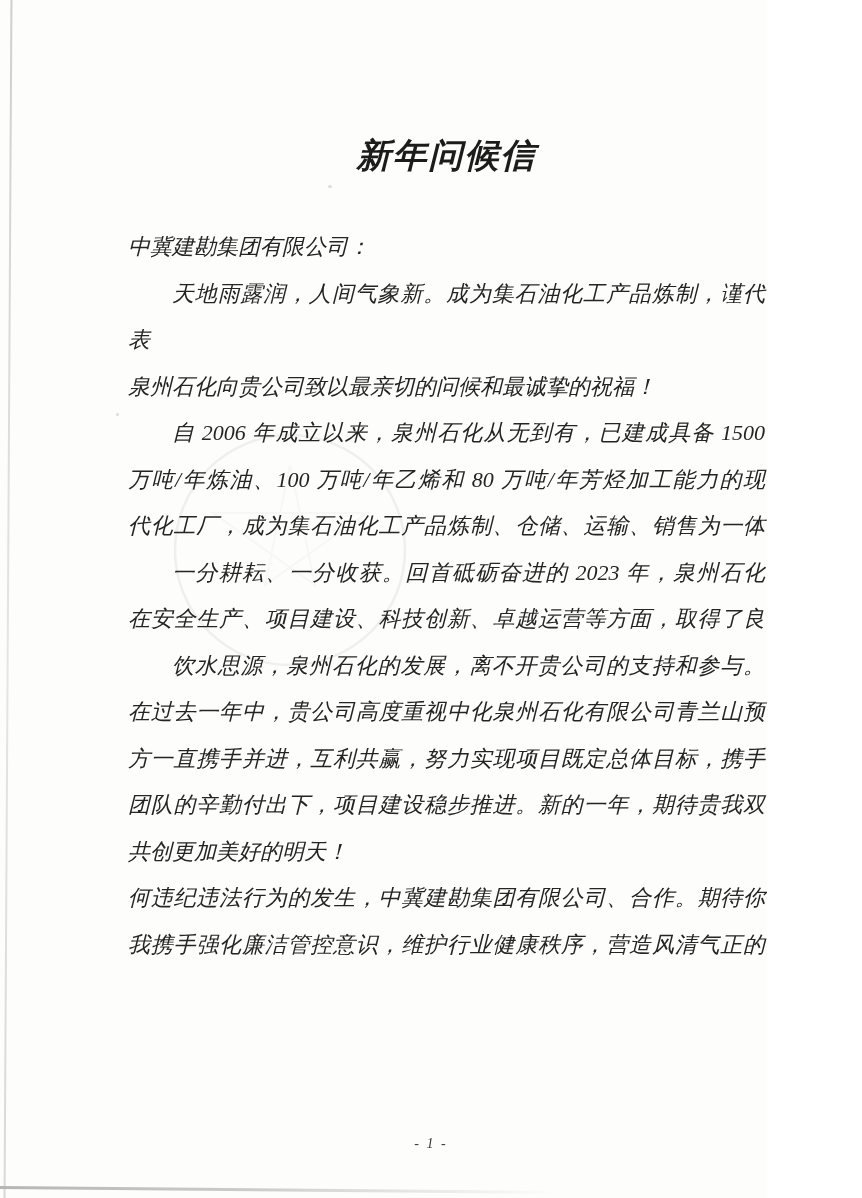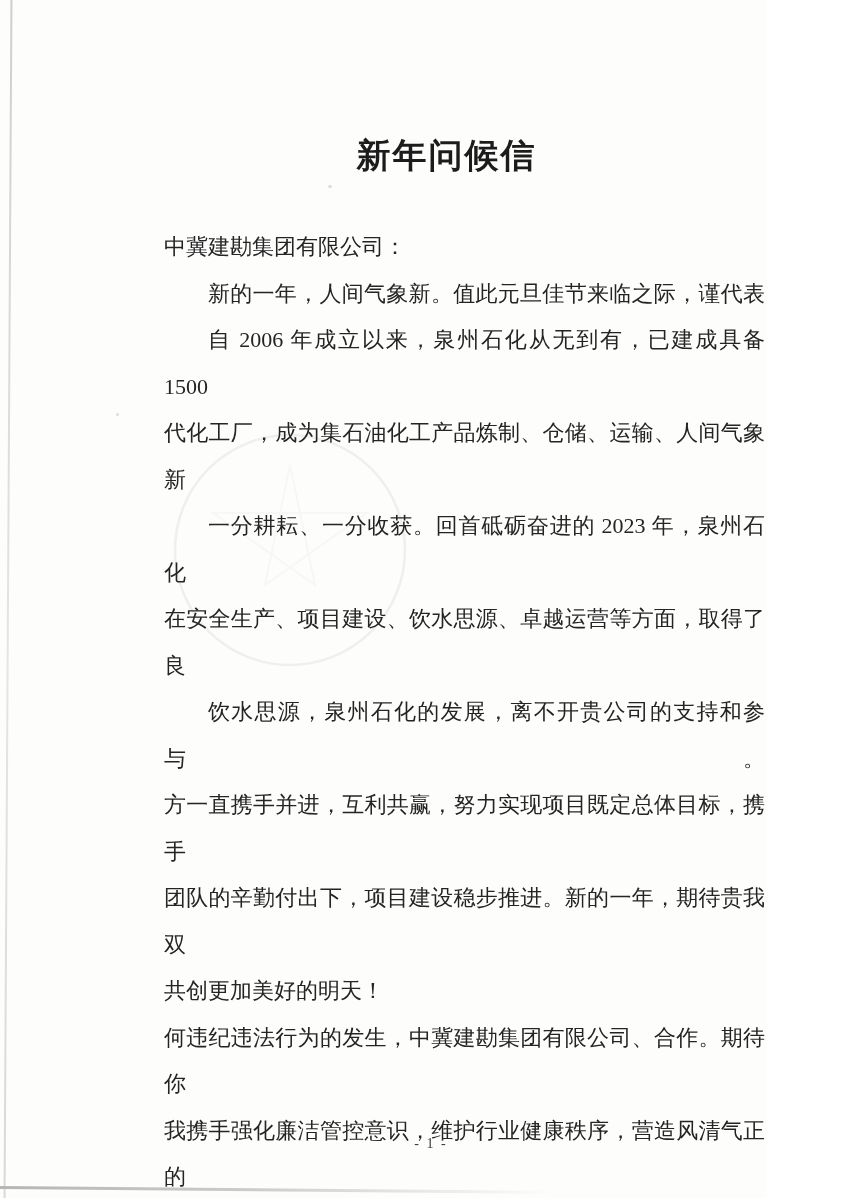--- a/index.html
+++ b/index.html
@@ -10,20 +10,21 @@
   }
   html, body { margin: 0; padding: 0; background: #ffffff; }
   .page {
     position: relative;
     width: 767px;
     height: 1198px;
     background: var(--paper);
     overflow: hidden;
     font-family: "Liberation Serif", "DejaVu Serif", serif;
     color: var(--ink);
+    font-style: italic;
   }
   .title {
     position: absolute;
     left: 128px;
     width: 637px;
     top: 134px;
     text-align: center;
     font-size: 34px;
     line-height: 44px;
     font-weight: bold;
@@ -35,21 +36,20 @@
     left: 128px;
     width: 637px;
     top: 224px;
   }
   .line {
     font-size: 22px;
     line-height: 46.5px;
     text-align: justify;
     text-align-last: justify;
     color: var(--ink);
-    margin-left: 36px;
   }
   .line.last { text-align-last: left; }
   .line.indent { text-indent: 44px; }
   .salut { text-align-last: left; }
   .footer {
     position: absolute;
     left: 0;
     width: 862px;
     top: 1130px;
     text-align: center;
@@ -113,26 +113,29 @@
   <svg class="stamp-bleed" width="250" height="250" viewBox="0 0 250 250">
     <circle cx="125" cy="125" r="115" fill="none" stroke="rgba(178,170,158,0.30)" stroke-width="2.5"></circle>
     <path d="M125 40 L150 160 L48 88 L202 88 L100 160 Z" fill="none" stroke="rgba(178,170,158,0.14)" stroke-width="2"></path>
   </svg>
 
   <div class="title">新年问候信</div>
 
   <div class="letter">
     <div class="line salut">中冀建勘集团有限公司：</div>
 
-  <div class="line indent">新的一年，人间气象新。值此元旦佳节来临之际，谨代表</div>
+  <div class="line indent">天地雨露润，人间气象新。成为集石油化工产品炼制，谨代表</div>
+      <div class="line last">泉州石化向贵公司致以最亲切的问候和最诚挚的祝福！</div>
       <div class="line indent">自 2006 年成立以来，泉州石化从无到有，已建成具备 1500</div>
-      <div class="line">代化工厂，成为集石油化工产品炼制、仓储、运输、人间气象新</div>
+      <div class="line">万吨/年炼油、100 万吨/年乙烯和 80 万吨/年芳烃加工能力的现</div>
+      <div class="line">代化工厂，成为集石油化工产品炼制、仓储、运输、销售为一体</div>
       <div class="line indent">一分耕耘、一分收获。回首砥砺奋进的 2023 年，泉州石化</div>
-      <div class="line">在安全生产、项目建设、饮水思源、卓越运营等方面，取得了良</div>
+      <div class="line">在安全生产、项目建设、科技创新、卓越运营等方面，取得了良</div>
       <div class="line indent">饮水思源，泉州石化的发展，离不开贵公司的支持和参与。</div>
+      <div class="line">在过去一年中，贵公司高度重视中化泉州石化有限公司青兰山预</div>
       <div class="line">方一直携手并进，互利共赢，努力实现项目既定总体目标，携手</div>
       <div class="line">团队的辛勤付出下，项目建设稳步推进。新的一年，期待贵我双</div>
       <div class="line last">共创更加美好的明天！</div>
       <div class="line">何违纪违法行为的发生，中冀建勘集团有限公司、合作。期待你</div>
       <div class="line">我携手强化廉洁管控意识，维护行业健康秩序，营造风清气正的</div>
     </div>
 
   <div class="footer">- 1 -</div>
 
 </div>

